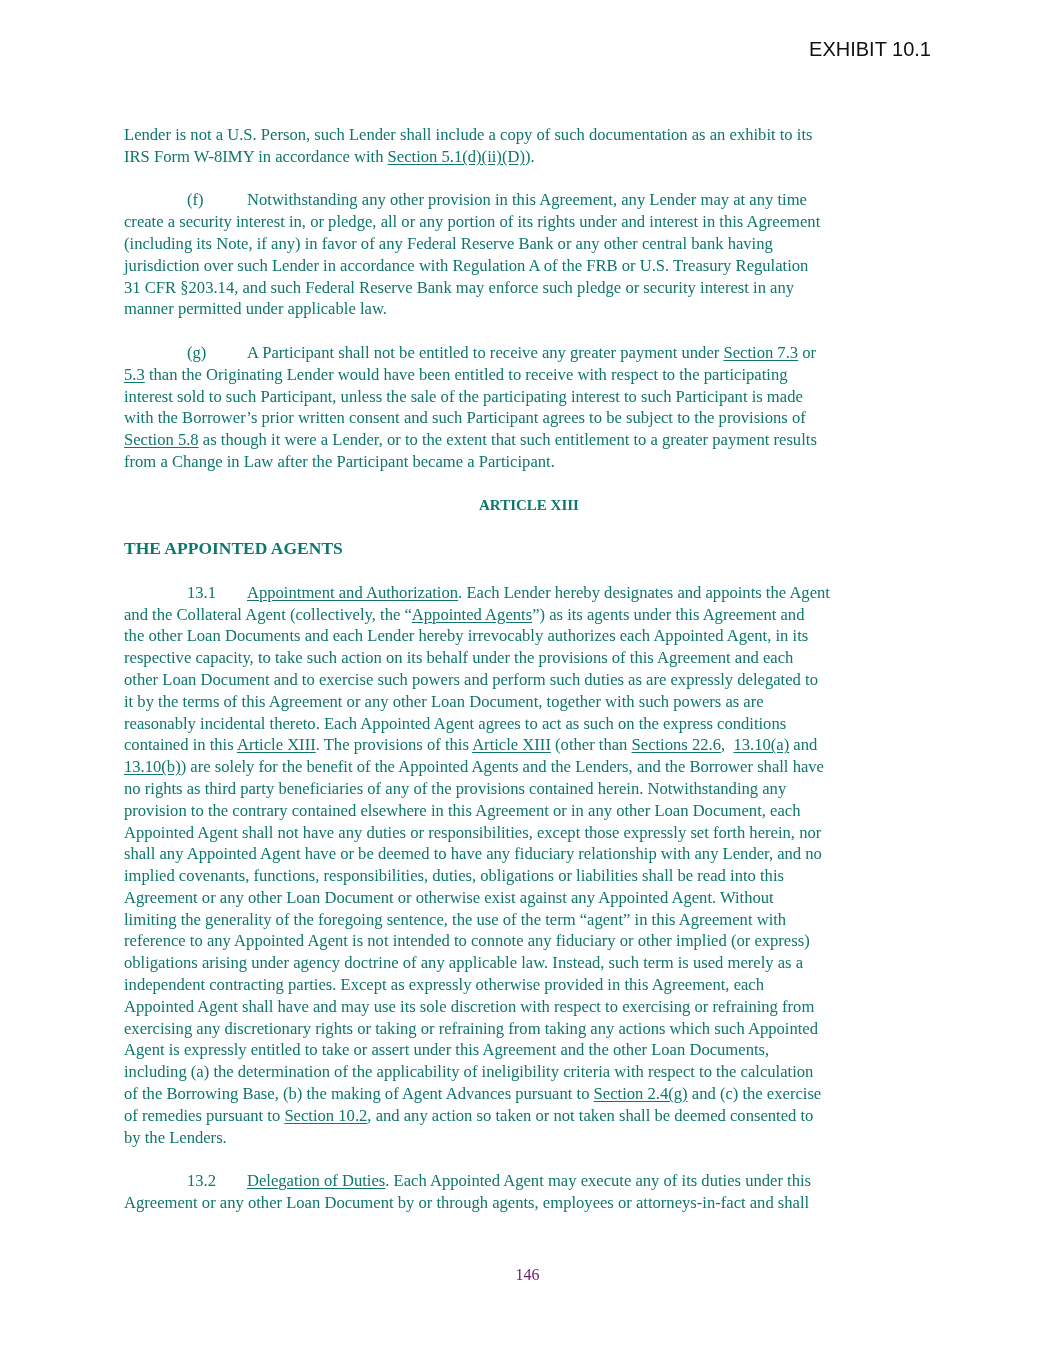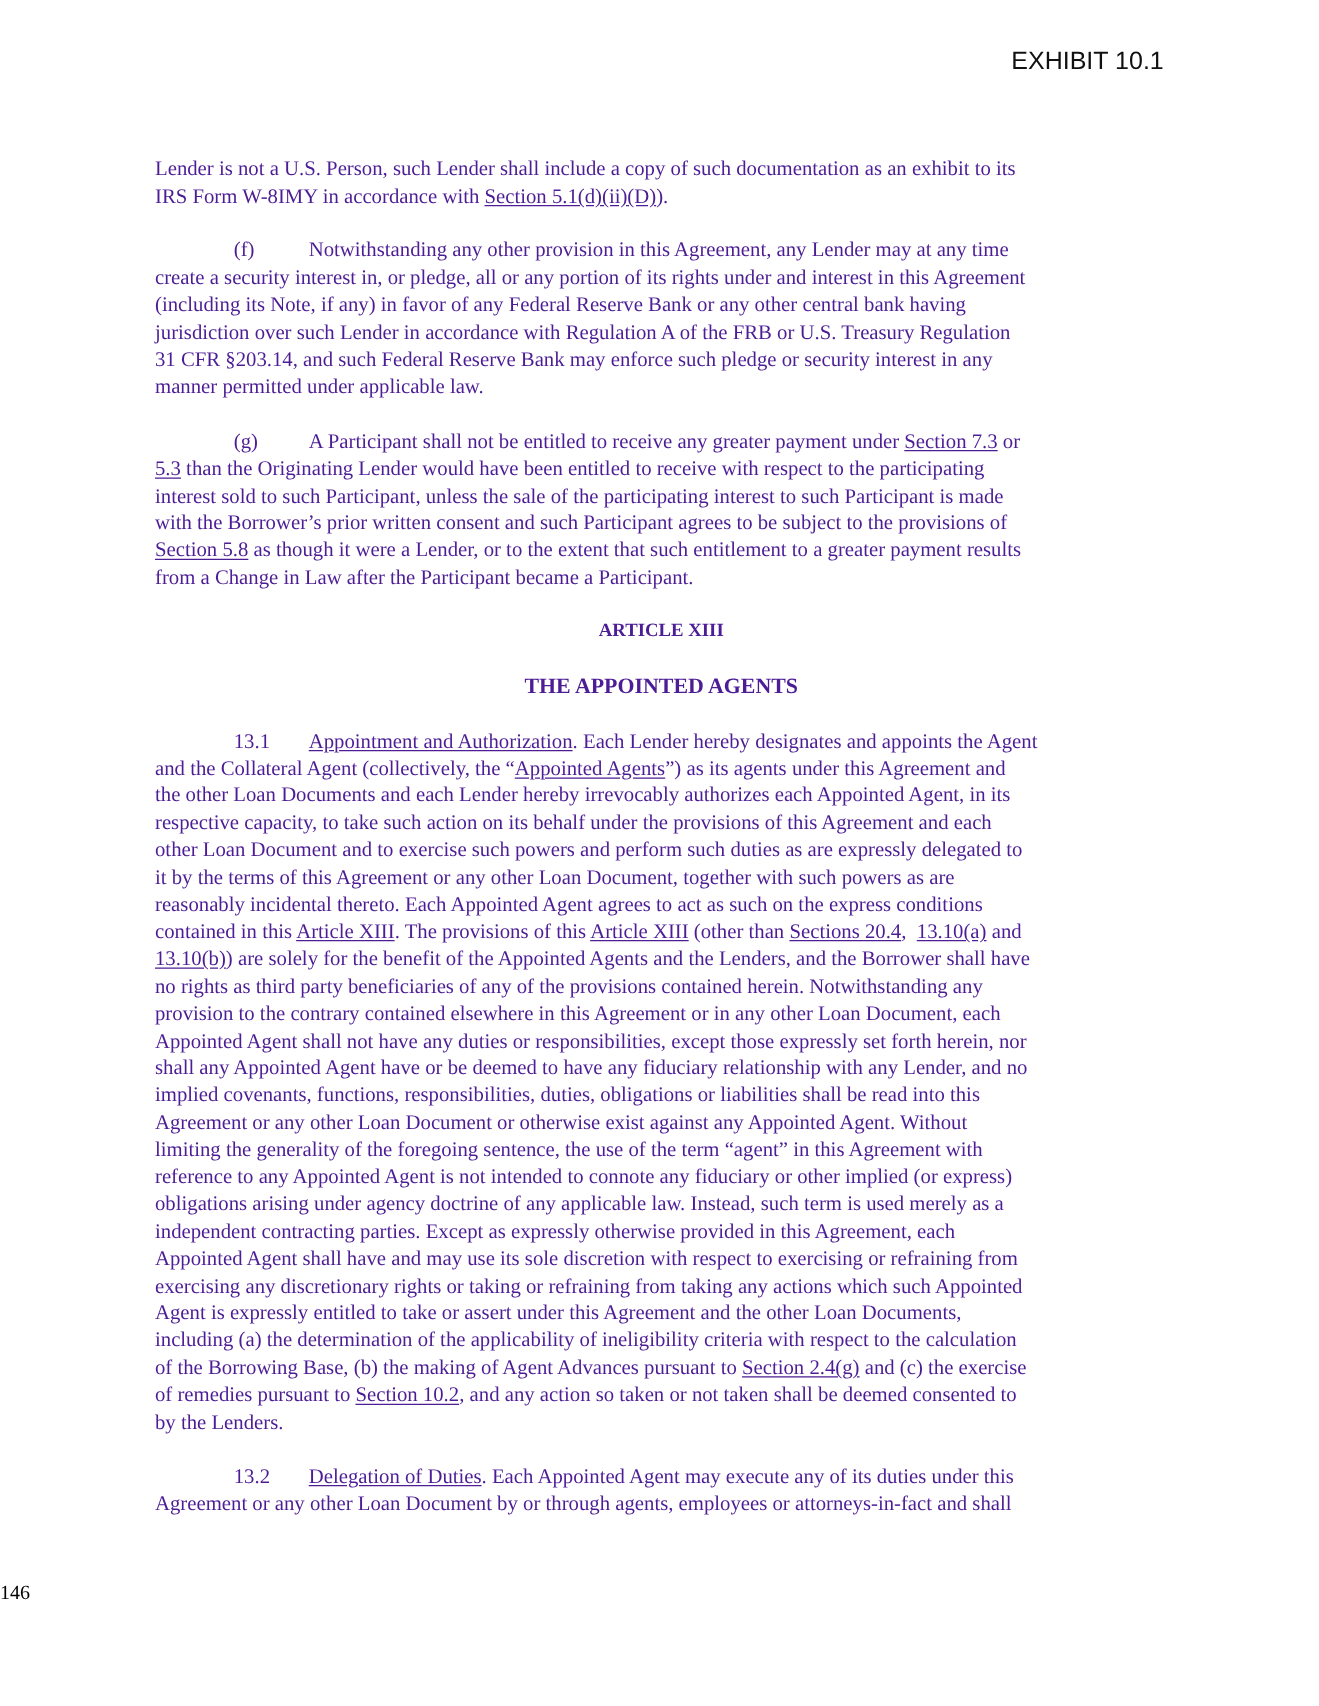--- a/index.html
+++ b/index.html
@@ -3,32 +3,32 @@
 <meta charset="utf-8">
 <style>
   html, body { margin: 0; padding: 0; background: #ffffff; }
   body { width: 1055px; height: 1365px; position: relative; overflow: hidden; }
   .exhibit {
     position: absolute; top: 38px; right: 124px;
     font-family: Liberation Sans, sans-serif; font-size: 20px; color: #111;
   }
   .page {
     position: absolute; left: 124px; top: 124px; width: 810px;
-    font-family: "Liberation Serif", serif; font-size: 16.6px; line-height: 21.8px; color: #4c1d95;
+    font-family: "Liberation Serif", serif; font-size: 16.6px; line-height: 21.8px; color: #0f766e;
   }
   .line { white-space: nowrap; display: block; }
   .para { margin-bottom: 21.8px; }
   .indent { padding-left: 63px; }
   .num { display: inline-block; width: 60px; }
   u { text-decoration: underline; text-underline-offset: 2px; }
   .article-label { text-align: center; font-weight: bold; font-size: 15px; margin-bottom: 21.8px; }
-  .article-title { text-align: center; font-weight: bold; font-size: 17.5px; margin-bottom: 21.8px; font-family: Liberation Serif, serif; }
+  .article-title { font-weight: bold; font-size: 17.5px; margin-bottom: 21.8px; font-family: Liberation Serif, serif; }
   .page-number {
-    position: absolute; top: 1266px; left: 0; width: 1055px; 
-    font-family: "Liberation Serif", serif; font-size: 16px; color: #000000;
+    position: absolute; top: 1266px; left: 0; width: 1055px; text-align: center;
+    font-family: "Liberation Serif", serif; font-size: 16px; color: #701a75;
   }
 </style>
 </head>
 <body>
 
 <div class="exhibit">EXHIBIT 10.1</div>
 
 <div class="page">
 
   <div class="para">
@@ -58,21 +58,21 @@
   <div class="article-title">THE APPOINTED AGENTS</div>
 
   <div class="para">
     <span class="line indent"><span class="num">13.1</span><u>Appointment and Authorization</u><span>.  Each Lender hereby designates and appoints the Agent</span></span>
     <span class="line"><span>and the Collateral Agent (collectively, the “</span><u>Appointed Agents</u><span>”) as its agents under this Agreement and</span></span>
     <span class="line">the other Loan Documents and each Lender hereby irrevocably authorizes each Appointed Agent, in its</span>
     <span class="line">respective capacity, to take such action on its behalf under the provisions of this Agreement and each</span>
     <span class="line">other Loan Document and to exercise such powers and perform such duties as are expressly delegated to</span>
     <span class="line">it by the terms of this Agreement or any other Loan Document, together with such powers as are</span>
     <span class="line">reasonably incidental thereto.  Each Appointed Agent agrees to act as such on the express conditions</span>
-    <span class="line"><span>contained in this </span><u>Article XIII</u><span>.  The provisions of this </span><u>Article XIII</u><span> (other than </span><u>Sections 20.4</u><span style="white-space:pre">,  </span><u>13.10(a)</u><span> and</span></span>
+    <span class="line"><span>contained in this </span><u>Article XIII</u><span>.  The provisions of this </span><u>Article XIII</u><span> (other than </span><u>Sections 22.6</u><span style="white-space:pre">,  </span><u>13.10(a)</u><span> and</span></span>
     <span class="line"><u>13.10(b)</u><span>) are solely for the benefit of the Appointed Agents and the Lenders, and the Borrower shall have</span></span>
     <span class="line">no rights as third party beneficiaries of any of the provisions contained herein.  Notwithstanding any</span>
     <span class="line">provision to the contrary contained elsewhere in this Agreement or in any other Loan Document, each</span>
     <span class="line">Appointed Agent shall not have any duties or responsibilities, except those expressly set forth herein, nor</span>
     <span class="line">shall any Appointed Agent have or be deemed to have any fiduciary relationship with any Lender, and no</span>
     <span class="line">implied covenants, functions, responsibilities, duties, obligations or liabilities shall be read into this</span>
     <span class="line">Agreement or any other Loan Document or otherwise exist against any Appointed Agent.  Without</span>
     <span class="line">limiting the generality of the foregoing sentence, the use of the term “agent” in this Agreement with</span>
     <span class="line">reference to any Appointed Agent is not intended to connote any fiduciary or other implied (or express)</span>
     <span class="line">obligations arising under agency doctrine of any applicable law.  Instead, such term is used merely as a</span>

